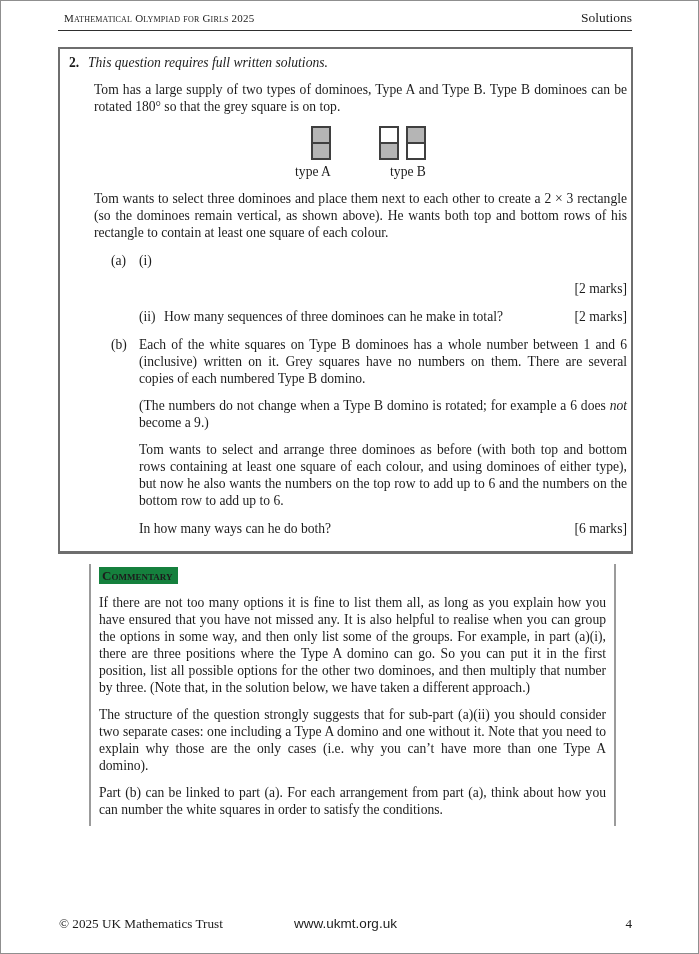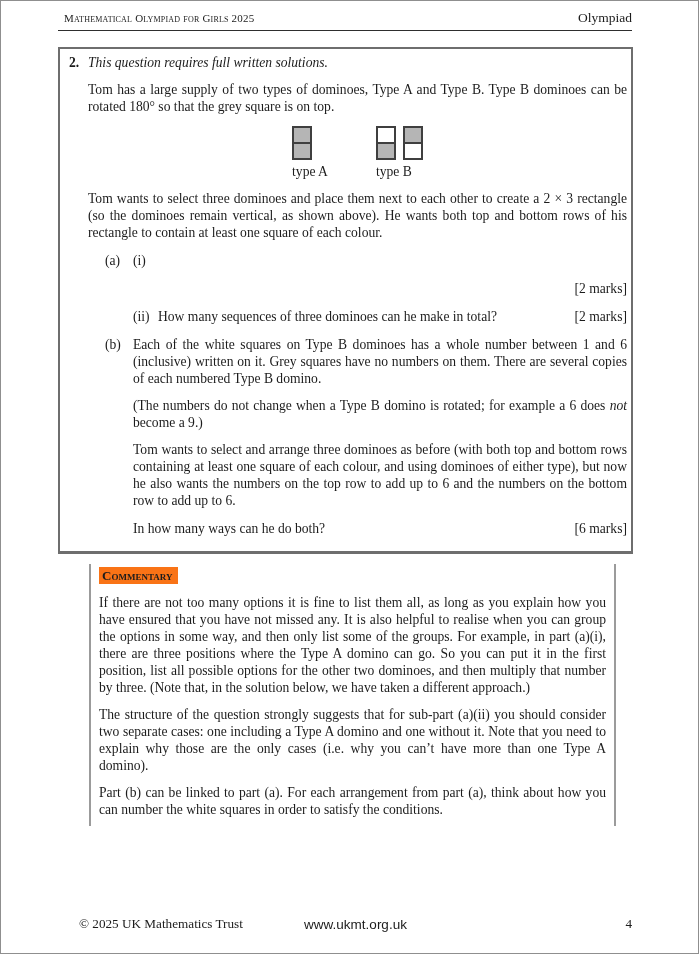--- a/index.html
+++ b/index.html
@@ -33,26 +33,26 @@
     position:absolute; left:57px; top:46px; width:575px;
     box-sizing:border-box;
     border:2px solid #6e6e6e;
     border-bottom-width:3px;
     padding:5px 4px 14px 9px;
     font-size:13.6px; line-height:17px;
   }
   .qrow { display:flex; }
   .qnum { font-weight:bold; flex:none; width:19px; }
   .qinstr { font-style:italic; }
-  .qcontent { margin-left:19px; }
+  .qcontent { margin-left:25px; }
   .para { text-align:justify; margin-top:10px; }
 
   
   .fig { display:flex; justify-content:center; gap:48px; margin:11px 0 1px 0; }
-  .figgroup { display:flex; flex-direction:column; align-items:flex-start; }
+  .figgroup { display:flex; flex-direction:column; align-items:flex-end; }
   .dompair { display:flex; gap:7px; }
   .domino { width:16px; border:2px solid #3f3f3f; background:#fff; }
   .cell { height:14px; }
   .cell + .cell { border-top:2px solid #3f3f3f; }
   .cell.grey { background:#b5b5b5; }
   .cell.white { background:#ffffff; }
   .figlabel { font-size:13.6px; margin-top:3px; }
 
   
   .pa { display:flex; margin-top:11px; padding-left:17px; }
@@ -68,44 +68,44 @@
   .commentary {
     position:absolute; left:88px; top:563px; width:527px;
     box-sizing:border-box;
     border-left:2px solid #9b9b9b;
     border-right:2px solid #9b9b9b;
     padding:3px 8px 8px 8px;
     font-size:13.6px; line-height:17px;
   }
   .clabel {
     display:inline-block;
-    background:#f97316;
+    background:#15803d;
     font-variant:small-caps; font-weight:bold;
     font-size:13px; line-height:15px;
     padding:1px 6px 1px 3px;
   }
   .cpara { text-align:justify; margin-top:10px; }
 
   
   .footerbar {
-    position:absolute; left:72px; right:66px; bottom:21px;
-    display:flex; align-items:flex-end;
+    position:absolute; left:52px; right:66px; bottom:21px;
+    display:flex; align-items:flex-start;
     font-size:13.2px;
     gap:23px;
   }
   .f-left  { flex:1; text-align:left; padding-left:6px; }
   .f-center{ flex:1; text-align:center; font-family:"Liberation Sans", sans-serif; font-size:13.5px; }
   .f-right { flex:1; text-align:right; }
 </style>
 </head>
 <body>
 
 <div class="header">
   <span class="header-title">Mathematical Olympiad for Girls 2025</span>
-  <span class="header-right">Olympiad</span>
+  <span class="header-right">Solutions</span>
 </div>
 
 <div class="qbox">
 
   <div class="qrow">
     <span class="qnum">2.</span>
     <span class="qinstr">This question requires full written solutions.</span>
   </div>
 
   <div class="qcontent">

